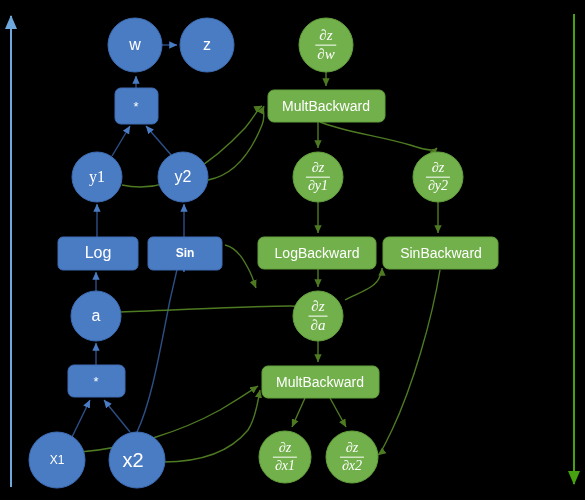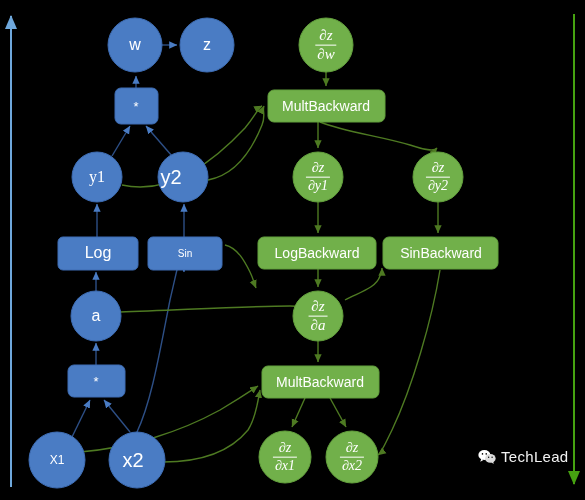--- a/index.html
+++ b/index.html
@@ -142,23 +142,23 @@
       <rect x="262" y="366" width="117" height="32" rx="6" fill="#71b04a" stroke="#63a03d" stroke-width="1"></rect>
       <circle cx="285" cy="457" r="26" fill="#71b04a" stroke="#63a03d" stroke-width="1"></circle>
       <circle cx="352" cy="457" r="26" fill="#71b04a" stroke="#63a03d" stroke-width="1"></circle>
     </g>
   </svg>
 
   <div class="node-label" style="left:135px;top:45px;transform:translate(-50%,-50%);font-size:16px;">w</div>
   <div class="node-label" style="left:207px;top:45px;transform:translate(-50%,-50%);font-size:16px;">z</div>
   <div class="node-label" style="left:136px;top:106px;transform:translate(-50%,-50%);font-size:13px;">*</div>
   <div class="node-label" style="left:97px;top:177px;transform:translate(-50%,-50%);font-size:16px;font-family:Liberation Serif, serif;">y1</div>
-  <div class="node-label" style="left:171px;top:177px;transform:translate(-50%,-50%);font-size:20px;">y2</div>
+  <div class="node-label" style="left:183px;top:177px;transform:translate(-50%,-50%);font-size:16px;">y2</div>
   <div class="node-label" style="left:98px;top:253px;transform:translate(-50%,-50%);font-size:16px;">Log</div>
-  <div class="node-label" style="left:185px;top:253px;transform:translate(-50%,-50%);font-size:10px;">Sin</div>
+  <div class="node-label" style="left:185px;top:253px;transform:translate(-50%,-50%);font-size:12px;font-weight:bold;">Sin</div>
   <div class="node-label" style="left:96px;top:316px;transform:translate(-50%,-50%);font-size:16px;">a</div>
   <div class="node-label" style="left:96px;top:381px;transform:translate(-50%,-50%);font-size:13px;">*</div>
   <div class="node-label" style="left:57px;top:460px;transform:translate(-50%,-50%);font-size:12px;">X1</div>
   <div class="node-label" style="left:133px;top:460px;transform:translate(-50%,-50%);font-size:20px;">x2</div>
 
   <div class="node-label" style="left:326px;top:45px;transform:translate(-50%,-50%);">
     <span class="frac" style="font-size:15px;">
       <span class="num">∂z</span>
       <span class="den">∂w</span>
     </span>
@@ -195,29 +195,14 @@
       <span class="den">∂x1</span>
     </span>
   </div>
   <div class="node-label" style="left:352px;top:457px;transform:translate(-50%,-50%);">
     <span class="frac" style="font-size:14px;">
       <span class="num">∂z</span>
       <span class="den">∂x2</span>
     </span>
   </div>
 
-  <div class="wm" style="left:478px;top:448px;">
-    <span style="display:inline-block;width:18px;height:15px;position:relative;">
-      <svg viewBox="0 0 24 20" width="18" height="15">
-        <ellipse cx="8.5" cy="8" rx="8" ry="6.6" fill="#ffffff"></ellipse>
-        <path d="M4.5,12.8 L3,17 L7.2,14.6 Z" fill="#ffffff"></path>
-        <ellipse cx="16.5" cy="12.5" rx="7" ry="5.8" fill="#dcdcdc"></ellipse>
-        <path d="M20,16.6 L21.4,19.8 L17.6,18.2 Z" fill="#dcdcdc"></path>
-        <circle cx="6" cy="6.5" r="1.05" fill="#000000"></circle>
-        <circle cx="11" cy="6.5" r="1.05" fill="#000000"></circle>
-        <circle cx="14.2" cy="11" r=".9" fill="#000000"></circle>
-        <circle cx="18.8" cy="11" r=".9" fill="#000000"></circle>
-      </svg>
-    </span>
-    <span class="wm-text">TechLead</span>
-  </div>
 
 </div>
 
 </body></html>

